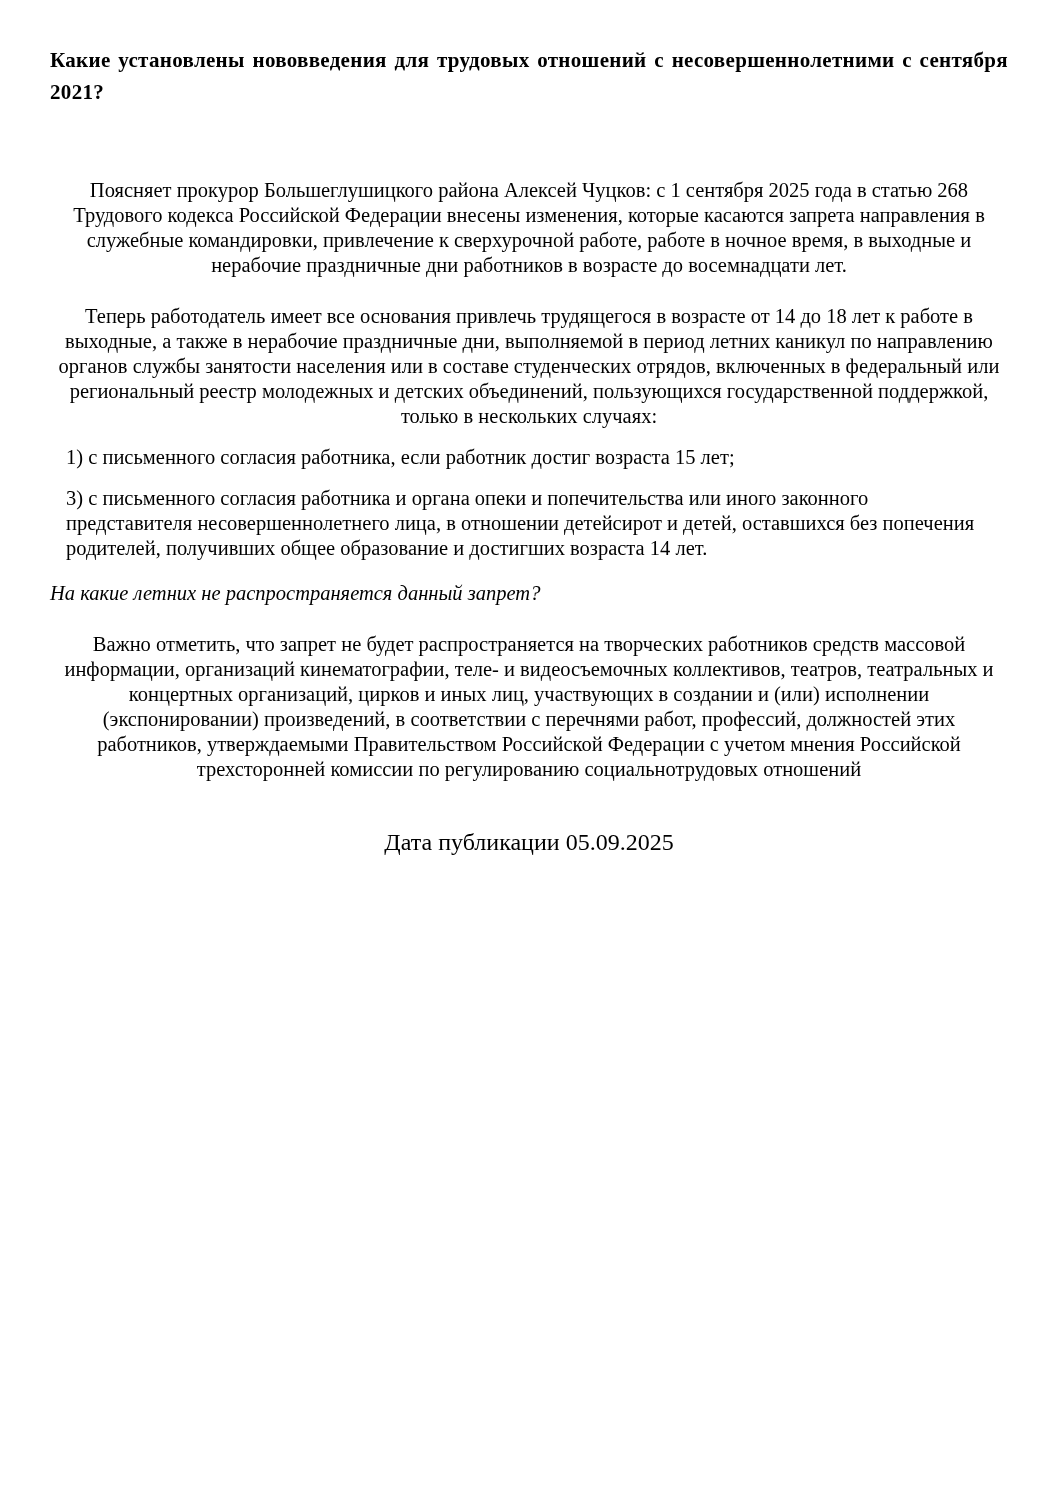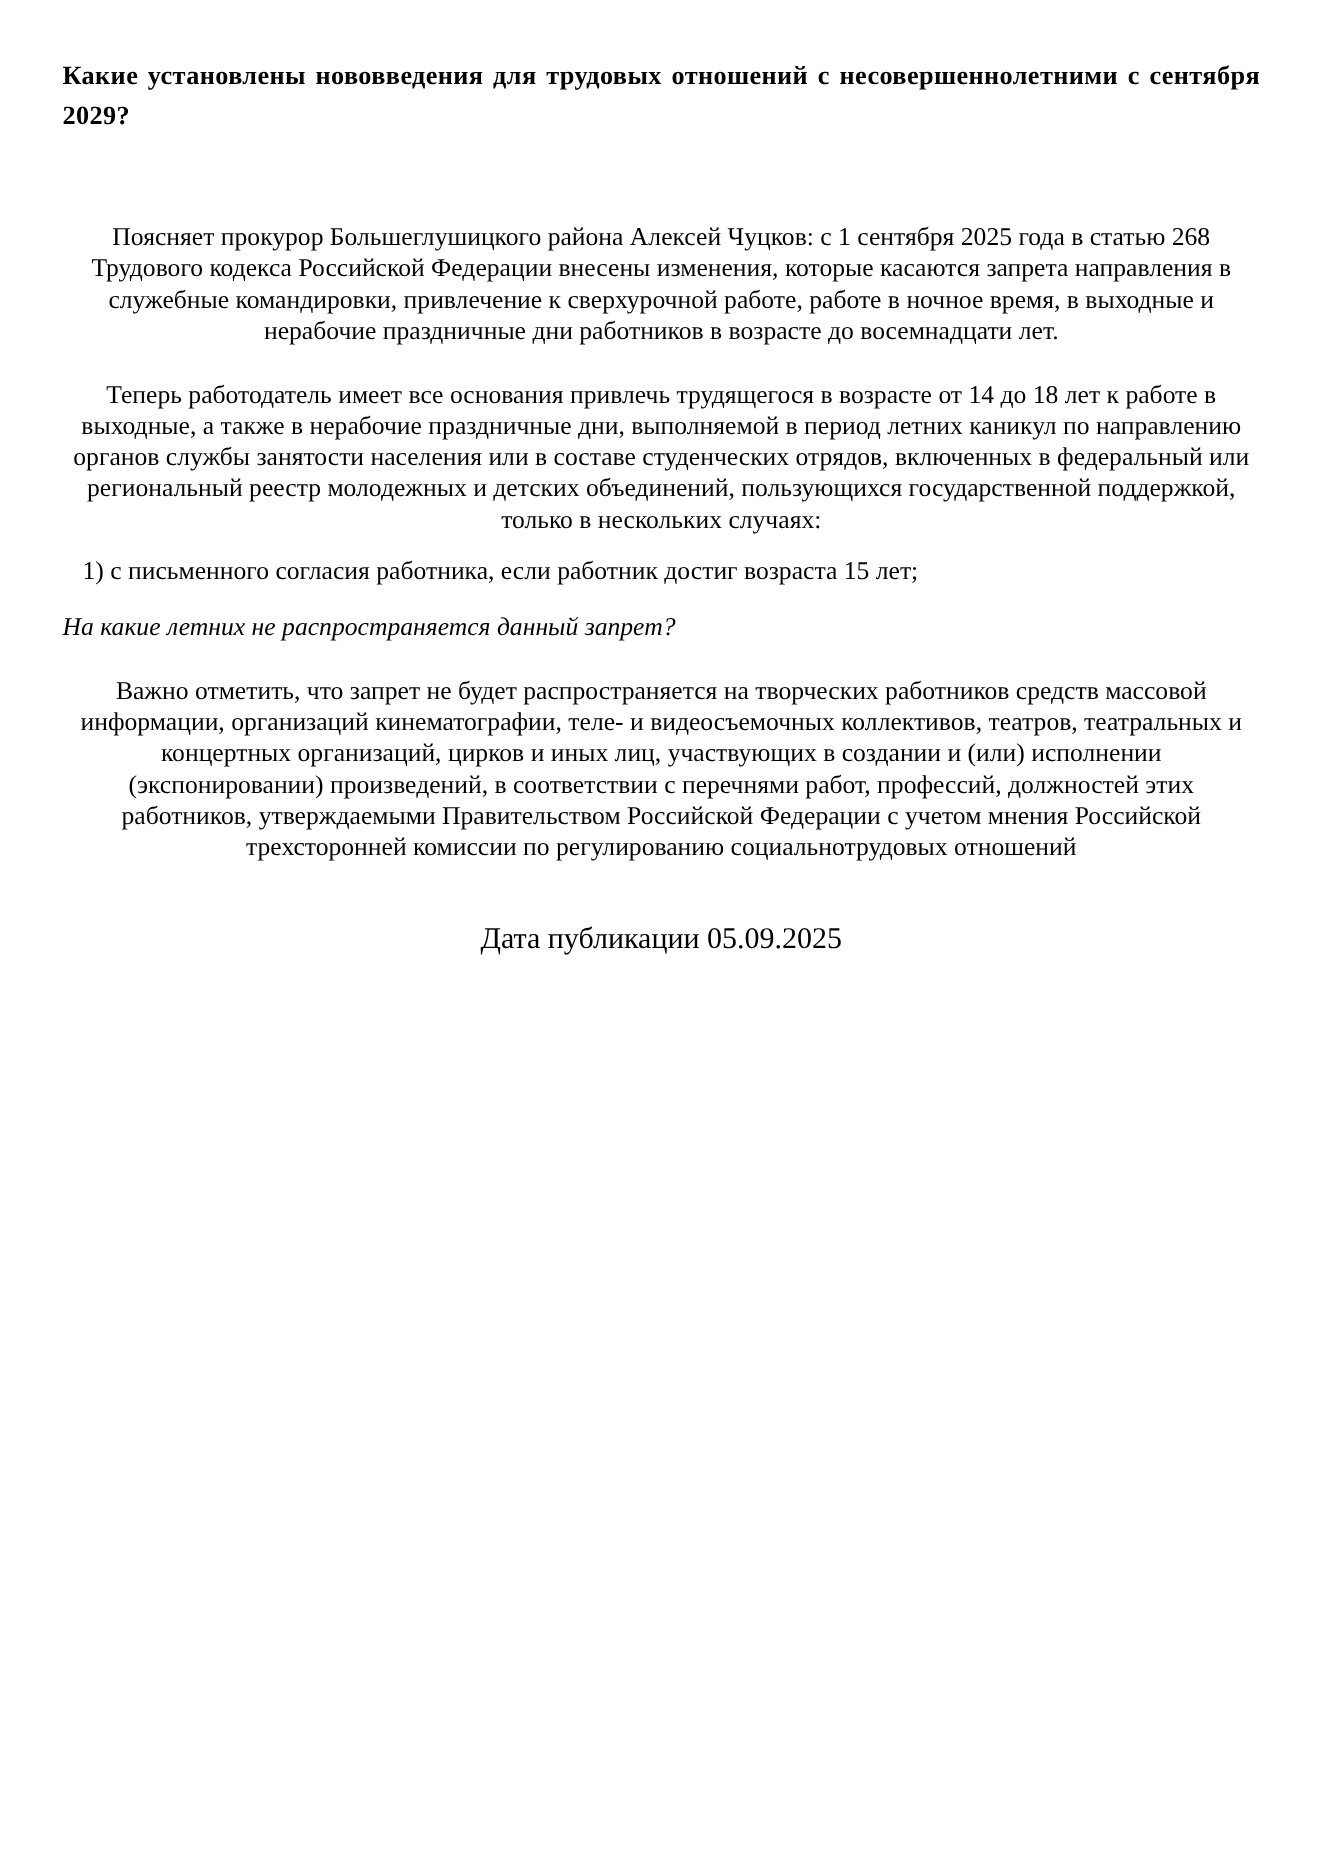--- a/index.html
+++ b/index.html
@@ -66,29 +66,30 @@
     margin-top: 48px;
     font-size: 24px;
     line-height: 25px;
   }
 </style>
 </head>
 <body>
 
 <div class="page">
 
-  <h1 class="doc-title">Какие установлены нововведения для трудовых отношений с несовершеннолетними с сентября 2029?</h1>
+  <h1 class="doc-title">Какие установлены нововведения для трудовых отношений с несовершеннолетними с сентября 2021?</h1>
 
   <p class="para intro">Поясняет прокурор Большеглушицкого района Алексей Чуцков: с 1 сентября 2025 года в статью 268 Трудового кодекса Российской Федерации внесены изменения, которые касаются запрета направления в служебные командировки, привлечение к сверхурочной работе, работе в ночное время, в выходные и нерабочие праздничные дни работников в возрасте до восемнадцати лет.</p>
 
 
   <div class="section-body">
     <p class="para">Теперь работодатель имеет все основания привлечь трудящегося в возрасте от 14 до 18 лет к работе в выходные, а также в нерабочие праздничные дни, выполняемой в период летних каникул по направлению органов службы занятости населения или в составе студенческих отрядов, включенных в федеральный или региональный реестр молодежных и детских объединений, пользующихся государственной поддержкой, только в нескольких случаях:</p>
     <div class="list-block">
       <p class="list-item">1) с письменного согласия работника, если работник достиг возраста 15 лет;</p>
+      <p class="list-item">3) с письменного согласия работника и органа опеки и попечительства или иного законного представителя несовершеннолетнего лица, в отношении детейсирот и детей, оставшихся без попечения родителей, получивших общее образование и достигших возраста 14 лет.</p>
     </div>
   </div>
 
   <h2 class="q-heading q-heading-2">На какие летних не распространяется данный запрет?</h2>
 
   <p class="para section-body">Важно отметить, что запрет не будет распространяется на творческих работников средств массовой информации, организаций кинематографии, теле- и видеосъемочных коллективов, театров, театральных и концертных организаций, цирков и иных лиц, участвующих в создании и (или) исполнении (экспонировании) произведений, в соответствии с перечнями работ, профессий, должностей этих работников, утверждаемыми Правительством Российской Федерации с учетом мнения Российской трехсторонней комиссии по регулированию социальнотрудовых отношений</p>
 
   <p class="para pub-date">Дата публикации 05.09.2025</p>
 
 </div>

